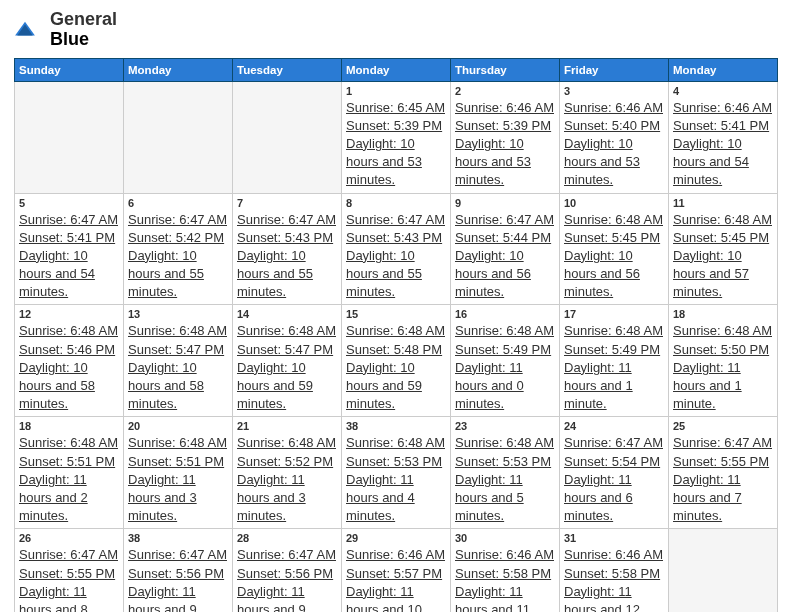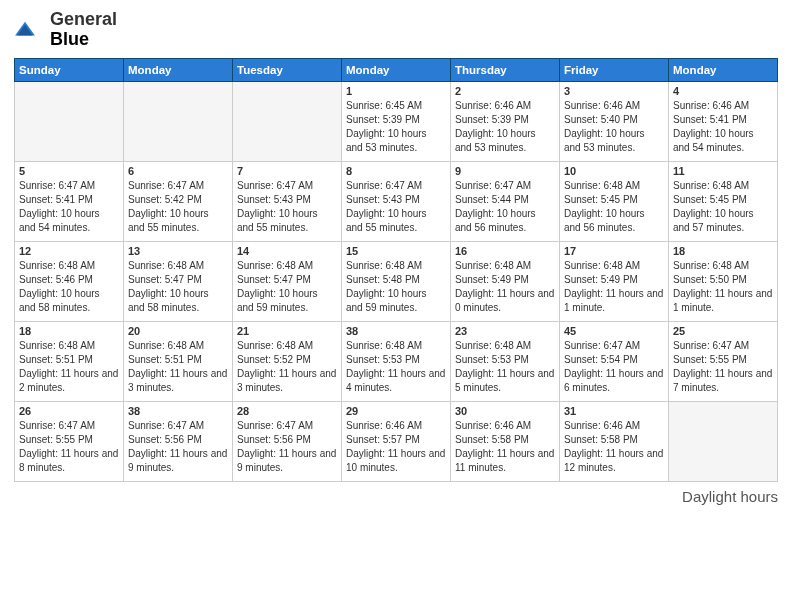--- a/index.html
+++ b/index.html
@@ -79,23 +79,24 @@
     }
     td.empty {
       background: #f5f5f5;
     }
     .day-number {
       font-size: 11px;
       font-weight: bold;
       margin-bottom: 2px;
     }
     .day-info {
-      font-size: 10px;
+      font-size: 13px;
       line-height: 1.4;
       color: #333;
+      text-decoration: underline;
     }
     .footer {
       margin-top: 6px;
       font-size: 15px;
       color: #555;
       text-align: right;
       margin-left: 36px;
     }
   </style>
 </head>
@@ -228,21 +229,21 @@
           </td>
           <td>
             <div class="day-number">38</div>
             <div class="day-info">Sunrise: 6:48 AM<br>Sunset: 5:53 PM<br>Daylight: 11 hours and 4 minutes.</div>
           </td>
           <td>
             <div class="day-number">23</div>
             <div class="day-info">Sunrise: 6:48 AM<br>Sunset: 5:53 PM<br>Daylight: 11 hours and 5 minutes.</div>
           </td>
           <td>
-            <div class="day-number">45</div>
+            <div class="day-number">24</div>
             <div class="day-info">Sunrise: 6:47 AM<br>Sunset: 5:54 PM<br>Daylight: 11 hours and 6 minutes.</div>
           </td>
           <td>
             <div class="day-number">25</div>
             <div class="day-info">Sunrise: 6:47 AM<br>Sunset: 5:55 PM<br>Daylight: 11 hours and 7 minutes.</div>
           </td>
         </tr>
         <tr>
           <td>
             <div class="day-number">26</div>

